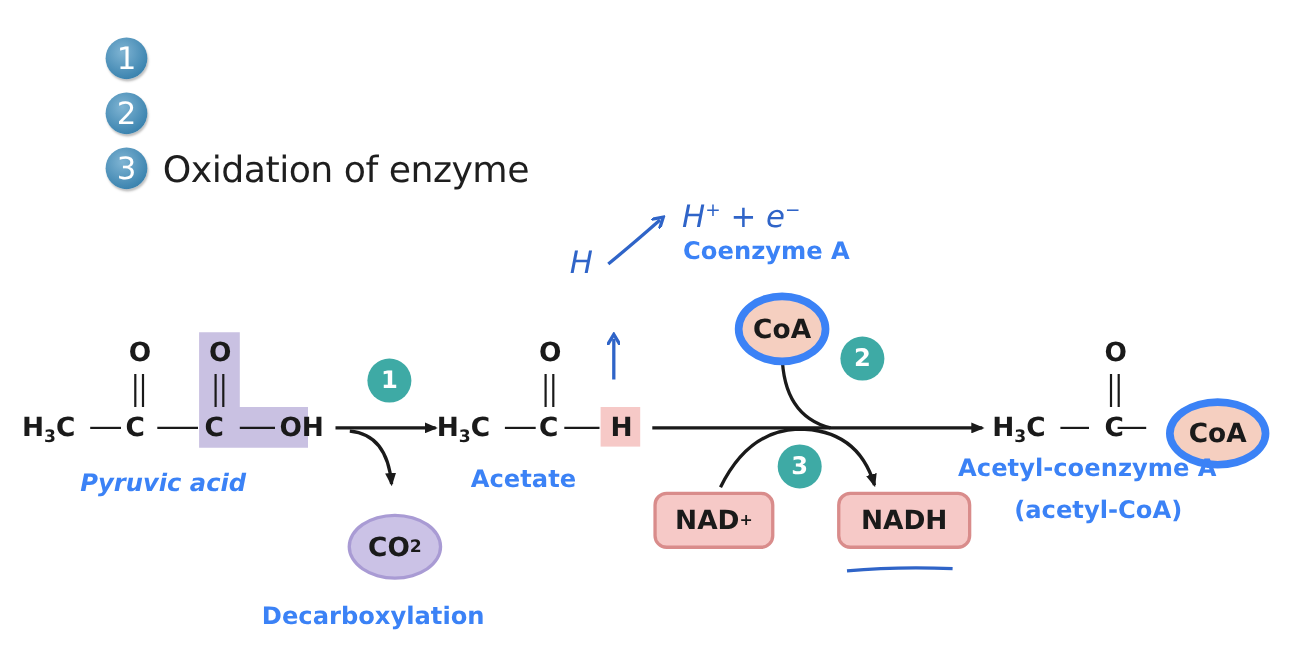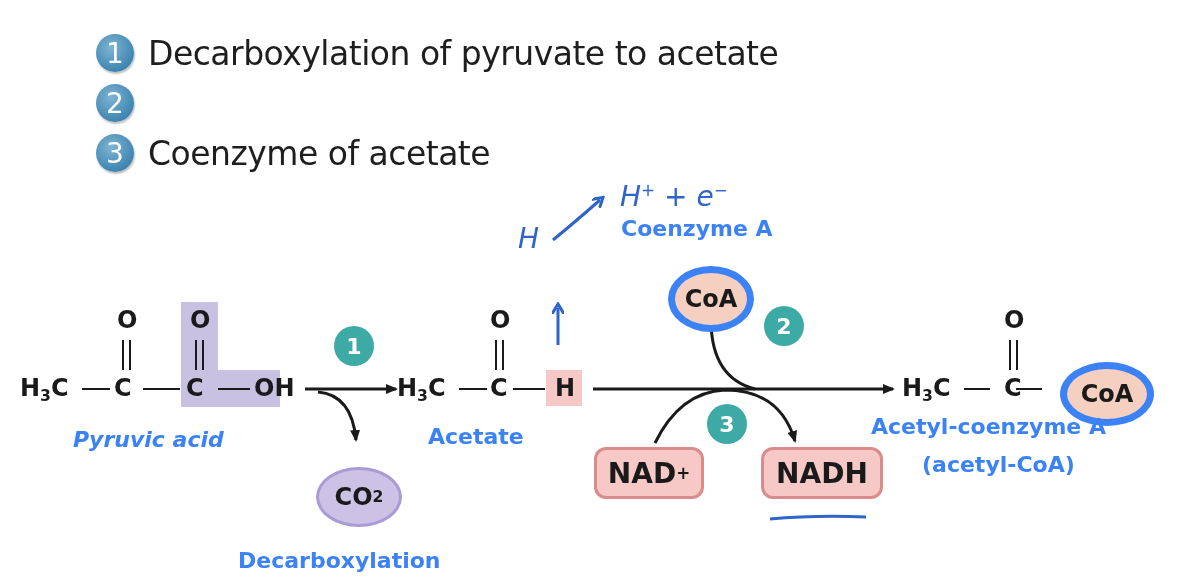--- a/index.html
+++ b/index.html
@@ -6,41 +6,40 @@
   body{width:1178px;height:586px;position:relative;overflow:hidden;font-family:"Liberation Sans",sans-serif;color:#1a1a1a;}
   .abs{position:absolute;}
   .steps{left:96px;top:28px;}
   .step{display:flex;align-items:center;height:50px;}
   .step-bullet{width:38px;height:38px;border-radius:50%;background:radial-gradient(circle at 40% 35%,#7fb4d3,#3f86b1 70%,#2f6f98);color:#fff;font-size:28px;display:flex;align-items:center;justify-content:center;margin-right:14px;box-shadow:1px 2px 2px rgba(0,0,0,0.25);font-family:"DejaVu Sans",sans-serif;}
   .step-text{font-family:"DejaVu Sans",sans-serif;font-size:33px;color:#1e1e1e;letter-spacing:-0.5px;}
   .chem{font-family:"DejaVu Sans",sans-serif;font-weight:bold;font-size:24px;color:#1a1a1a;}
   .label{font-family:"DejaVu Sans",sans-serif;font-weight:bold;font-size:22px;color:#3b82f6;}
   .badge{width:40px;height:40px;border-radius:50%;background:#3eaaa5;color:#fff;font-family:"DejaVu Sans",sans-serif;font-weight:bold;font-size:22px;display:flex;align-items:center;justify-content:center;}
   .hand{font-family:"DejaVu Sans",sans-serif;color:#2f64c8;font-style:italic;}
-  .box{background:#f6c9c7;border:3px solid #d98c8b;border-radius:12px;display:flex;align-items:center;justify-content:center;font-family:"DejaVu Sans",sans-serif;font-weight:bold;font-size:28px;color:#1a1a1a;}
+  .box{background:#f6c9c7;border:3px solid #d98c8b;border-radius:12px;display:flex;align-items:center;justify-content:center;font-family:"DejaVu Sans",sans-serif;font-weight:bold;font-size:24px;color:#1a1a1a;}
   .oval{border-radius:50%;display:flex;align-items:center;justify-content:center;font-family:"DejaVu Sans",sans-serif;font-weight:bold;font-size:24px;color:#1a1a1a;}
   .oval-coa{background:#f5cfc0;border:7px solid #3b82f6;}
   .oval-co2{background:#cbc2e6;border:3px solid #a99bd4;text-align:right;}
   sub{font-size:0.65em;vertical-align:-0.35em;}
   sup{font-size:0.6em;}
 </style>
 </head>
 <body>
 
 <div class="abs steps">
   <div class="step">
     <div class="step-bullet">1</div>
-    <div class="step-text">Decarboxylation of pyruvate to acetate</div>
   </div>
   <div class="step">
     <div class="step-bullet">2</div>
   </div>
   <div class="step">
     <div class="step-bullet">3</div>
-    <div class="step-text">Coenzyme of acetate</div>
+    <div class="step-text">Oxidation of enzyme</div>
   </div>
 </div>
 
 <svg class="abs" style="left:0;top:0" width="1178" height="586">
   <defs>
     <marker id="ah" markerWidth="12" markerHeight="10" refX="10" refY="5" orient="auto" markerUnits="userSpaceOnUse">
       <path d="M0,0 L12,5 L0,10 Z" fill="#1a1a1a"></path>
     </marker>
     <marker id="ahb" markerWidth="12" markerHeight="12" refX="6" refY="6" orient="auto" markerUnits="userSpaceOnUse">
       <path d="M0,0 L10,6 L0,12" fill="none" stroke="#2f64c8" stroke-width="3"></path>

